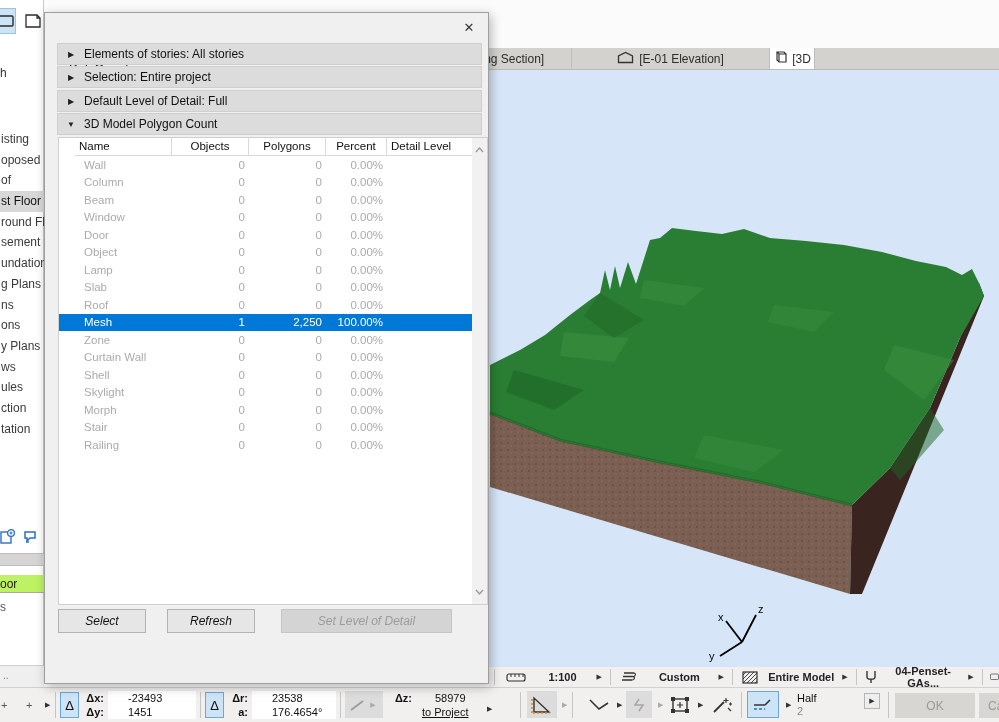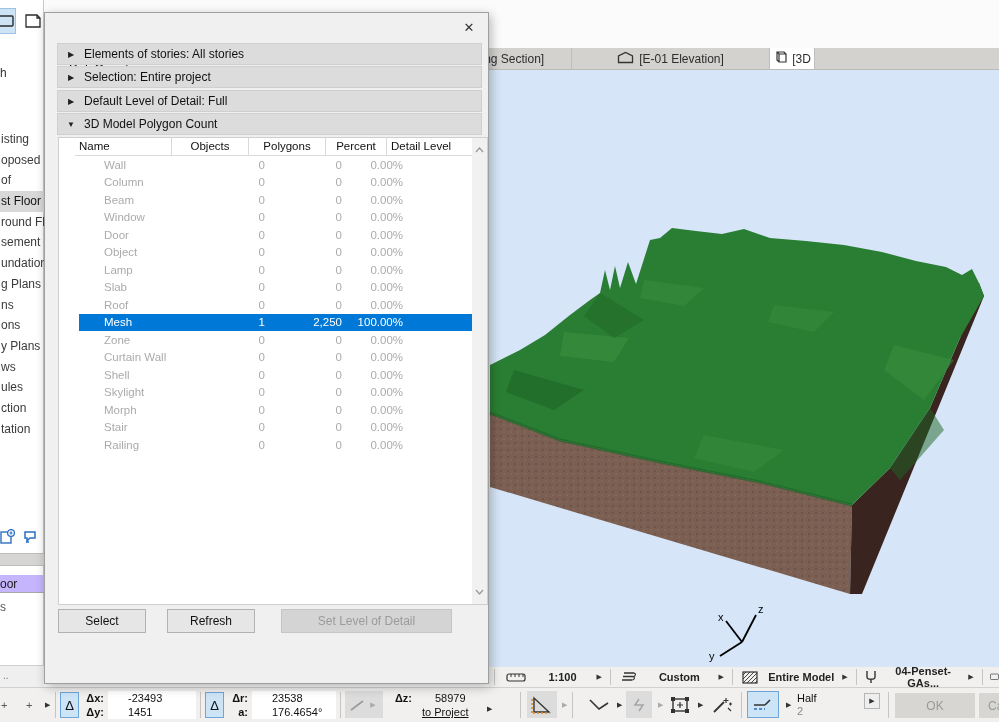--- a/index.html
+++ b/index.html
@@ -10,21 +10,21 @@
   
   .sidebar { left:0; top:0; width:44px; height:687px; background:#ffffff; border-right:1px solid #c9c9c9; z-index:2; }
   .sb-toolbtn { top:8px; width:22px; height:26px; display:flex; align-items:center; justify-content:center; }
   .sb-toolbtn.sel { background:#cde4f7; border:1px solid #9cc3e5; }
   .sb-frag-letter { left:0; top:66px; color:#333; font-size:12px; }
   .tree { left:0; top:129px; width:44px; }
   .tree-item { height:20.7px; line-height:20.7px; font-size:12px; color:#3a3a3a; white-space:nowrap; overflow:hidden; padding-left:1px; }
   .tree-item.sel { background:#d8d8d8; color:#111; }
   .sb-icons { left:0; top:527px; width:44px; height:22px; display:flex; gap:6px; align-items:center; }
   .sb-split { left:0; top:553px; width:44px; height:13px; background:#d6d5d4; border-top:1px solid #bdbdbd; border-bottom:1px solid #bdbdbd; }
-  .sb-row1 { left:0; top:575px; width:44px; height:18px; line-height:18px; font-size:12px; color:#1a1a1a; border-bottom:1px solid #a9a9a9; background:#c4b5fd; }
+  .sb-row1 { left:0; top:575px; width:44px; height:18px; line-height:18px; font-size:12px; color:#1a1a1a; border-bottom:1px solid #a9a9a9; background:#bef264; }
   .sb-row2 { left:0; top:598px; width:44px; height:18px; line-height:18px; font-size:12px; color:#555; }
   .sb-bottom { left:0; top:665px; width:44px; height:22px; background:#efefef; border-top:1px solid #cfcfcf; color:#777; font-size:10px; padding:4px 0 0 3px; }
 
   
   .tabbar { left:44px; top:48px; width:955px; height:22px; background:#d4d2cf; border-bottom:1px solid #bdbbb8; display:flex; z-index:1; }
   .tab { display:flex; align-items:center; gap:5px; padding:0 14px; font-size:12px; color:#2d2d2d; border-right:1px solid #c0beba; }
   .tab.active { background:#ffffff; }
   .tab-spacer { width:330px; border-right:none; }
   .viewport { left:44px; top:70px; width:955px; height:597px; z-index:0; }
   .toolbar1 { left:489px; top:667px; width:510px; height:20px; background:#f1f0ef; display:flex; align-items:center; font-size:11px; color:#222; z-index:1; }
@@ -50,31 +50,31 @@
   
   .dialog { left:44px; top:12px; width:445px; height:672px; background:#f0f0f0; border:1px solid #9f9f9f; box-shadow:2px 3px 10px rgba(0,0,0,.28); z-index:5; }
   .dlg-title { left:24px; top:9px; font-size:13px; color:#111;margin-top:39px; }
   .dlg-close { right:8px; top:5px; width:22px; height:20px; text-align:center; line-height:20px; font-size:13px; color:#333; cursor:default; }
   .section { left:12px; width:425px; height:22px; background:#dcdcdc; border:1px solid #cfcfcf; display:flex; align-items:center; font-size:12px; color:#111; }
   .section .tri { width:26px; text-align:center; font-size:8px; color:#222; }
   .listbox { left:13px; top:124px; width:430px; height:468px; background:#ffffff; border:1px solid #cfcfcf; }
   .thead { position:absolute; left:16px; top:0; width:397px; height:18px; display:flex; border-bottom:1px solid #d9d9d9; font-size:11.5px; color:#111; }
   .th { border-right:1px solid #d9d9d9; padding:2px 4px 0 4px; }
   .th.num { text-align:center; }
-  .tbody { position:absolute; left:0; top:18px; width:413px;padding-left:20px; }
+  .tbody { position:absolute; left:0; top:18px; width:413px; }
   .trow { display:flex; height:17.5px; font-size:11.5px; color:#ababab; align-items:center; }
   .trow .c-name { width:114px; padding-left:25px; }
   .trow .c-obj { width:76px; text-align:right; padding-right:4px; }
   .trow .c-poly { width:77px; text-align:right; padding-right:4px; }
   .trow .c-pct { width:61px; text-align:right; padding-right:4px; }
   .trow .c-det { flex:1; }
   .trow.sel { background:#0078d7; color:#ffffff; }
   .vscroll { position:absolute; right:0; top:0; width:15px; height:466px; background:#f1f1f1; }
   .vs-arrow { position:absolute; left:0; width:15px; height:16px; display:flex; align-items:center; justify-content:center; }
-  .dlg-btn { top:596px; height:24px; background:#e6e6e6; border:1px solid #b2b2b2; font-size:12px; color:#111; display:flex; align-items:center; justify-content:center; }
+  .dlg-btn { top:596px; height:24px; background:#e6e6e6; border:1px solid #b2b2b2; font-size:12px; color:#111; display:flex; align-items:center; justify-content:center;font-style:italic; }
   .dlg-btn.disabled { background:#d4d4d4; border-color:#c5c5c5; color:#9b9b9b; }
   .dlg-summary { top:631px; left:155px; width:350px; text-align:center; font-weight:bold; font-size:12px; color:#000; }
 </style>
 </head>
 <body>
 
 <div class="screen">
 
   <svg class="abs viewport" viewBox="0 0 955 597" width="955" height="597">
     <defs>

